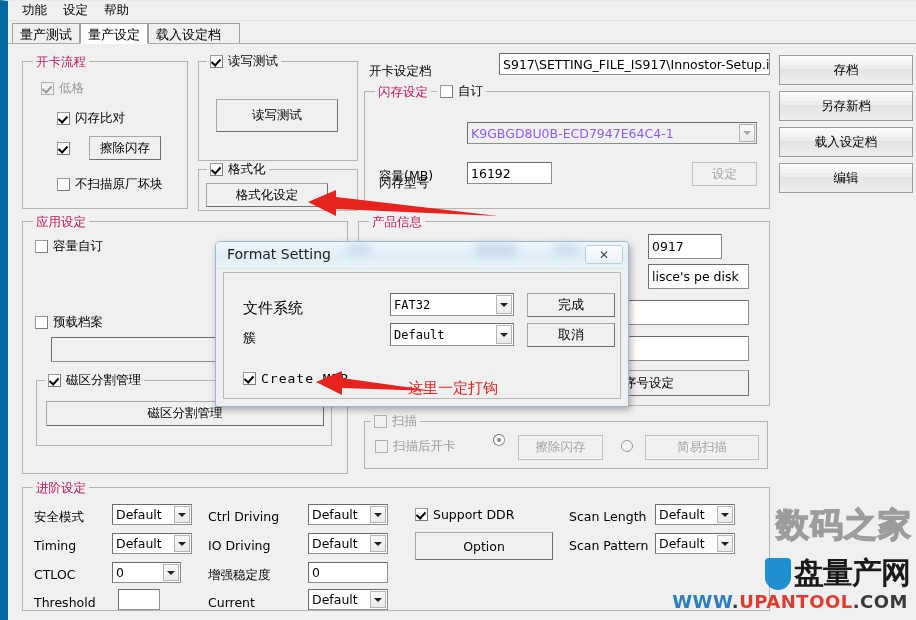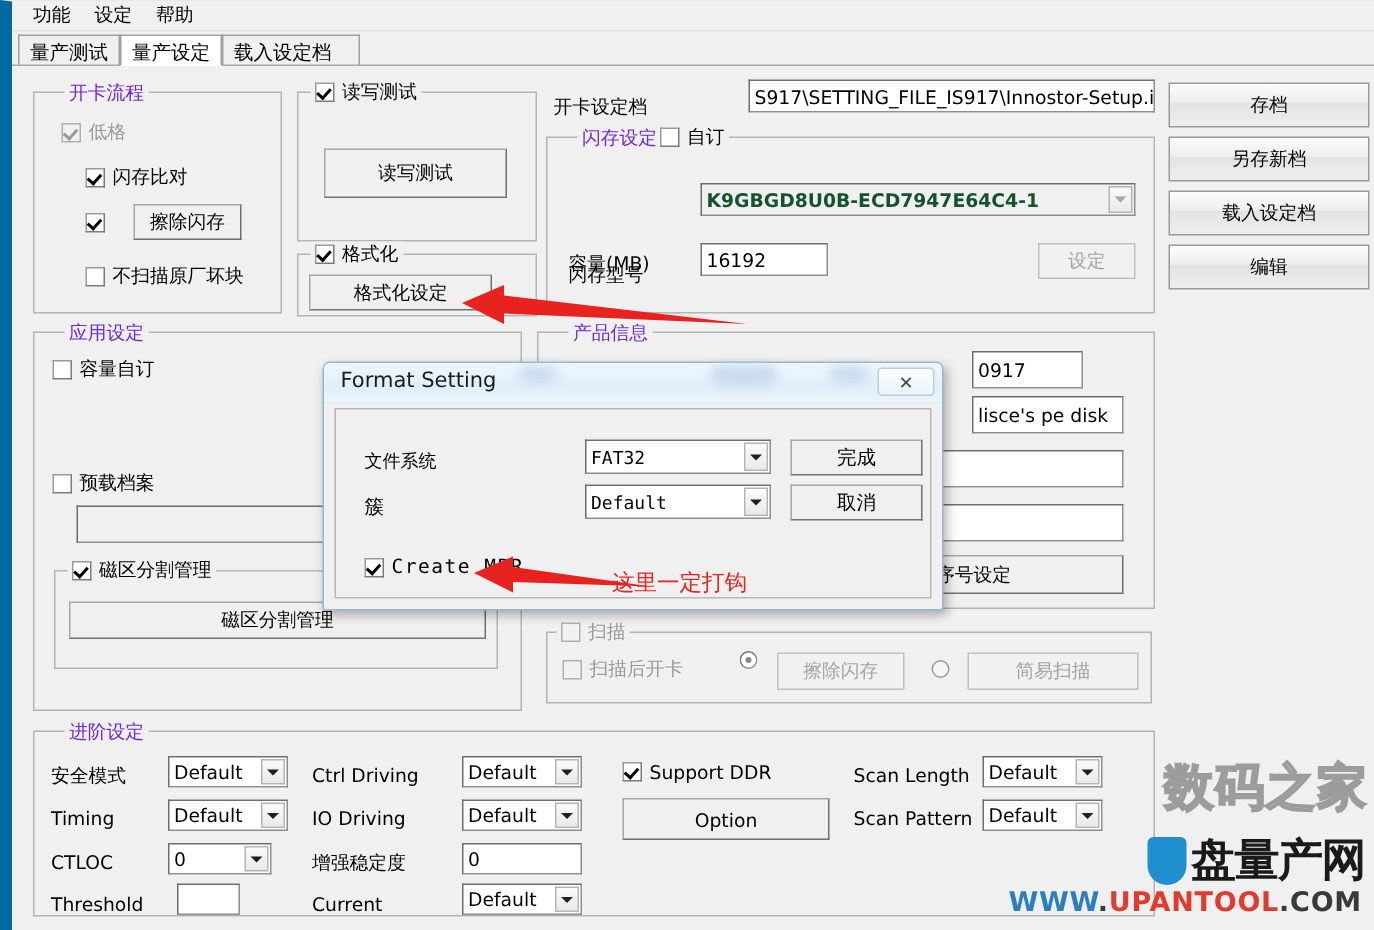--- a/index.html
+++ b/index.html
@@ -49,24 +49,24 @@
     background: #a8a8a8;
   }
 
   
   .gb {
     position: absolute;
     border: 1px solid #b4b4b4;
     background: transparent;
   }
   .gb > .gb-title {
-    position: absolute; top: -8px; left: 20px;
+    position: absolute; top: -8px; left: 10px;
     background: #f0f0f0;
     padding: 0 3px;
-    font-size: 12.5px; color: #6d28d9;
+    font-size: 12.5px; color: #be185d;
     white-space: nowrap;
   }
 
   
   .cb { display: inline-flex; align-items: center; gap: 5px; white-space: nowrap; }
   .cbx {
     width: 13px; height: 13px; flex: 0 0 13px;
     background: #fff;
     border: 1px solid #7b7b7b;
     border-top-color: #9a9a9a; border-left-color: #9a9a9a;
@@ -140,21 +140,21 @@
     position: absolute; right: 1px; top: 1px; bottom: 1px; width: 16px;
     background: linear-gradient(#fbfbfb, #e9e9e9);
     border: 1px solid #b4b4b4;
     display: flex; align-items: center; justify-content: center;
   }
   .sel .arrowbox::after {
     content: ""; width: 0; height: 0;
     border-left: 4px solid transparent; border-right: 4px solid transparent;
     border-top: 4px solid #202020;
   }
-  .sel.dis { background: #f0f0f0; color: #14532d; font-weight: bold; }
+  .sel.dis { background: #f0f0f0; color: #8b5cf6; }
   .sel.dis .arrowbox::after { border-top-color: #a6a6a6; }
   .sel.mono { font-family: "DejaVu Sans Mono", "Liberation Mono", monospace; font-size: 12px; }
 
   .lbl { position: absolute; font-size: 12.5px; color: #000; white-space: nowrap; }
 
   
   #dlg {
     position: absolute;
     left: 207px; top: 240px; width: 414px; height: 166px;
     border: 1px solid #9bb7cd;
@@ -414,21 +414,21 @@
 
   <div id="dlg">
     <div class="titlebar">
       <div class="blur" style="left:130px;top:2px;width:26px;height:11px;"></div>
       <div class="blur" style="left:258px;top:1px;width:44px;height:14px;"></div>
       <div class="blur" style="left:337px;top:2px;width:26px;height:11px;"></div>
       <div class="ttl">Format Setting</div>
       <div class="closebtn">✕</div>
     </div>
     <div class="body">
-      <div class="lbl" style="left:19px;top:26px;font-size:12px;">文件系统</div>
+      <div class="lbl" style="left:19px;top:26px;font-size:15px;">文件系统</div>
       <div class="sel mono" style="left:166px;top:20px;width:124px;height:23px;">
         <span>FAT32</span>
         <span class="arrowbox"></span>
       </div>
       <div class="lbl" style="left:19px;top:56px;font-size:13px;">簇</div>
       <div class="sel mono" style="left:166px;top:50px;width:124px;height:23px;">
         <span>Default</span>
         <span class="arrowbox"></span>
       </div>
       <div class="btn flat" style="left:303px;top:20px;width:88px;height:24px;font-size:13px;">完成</div>

